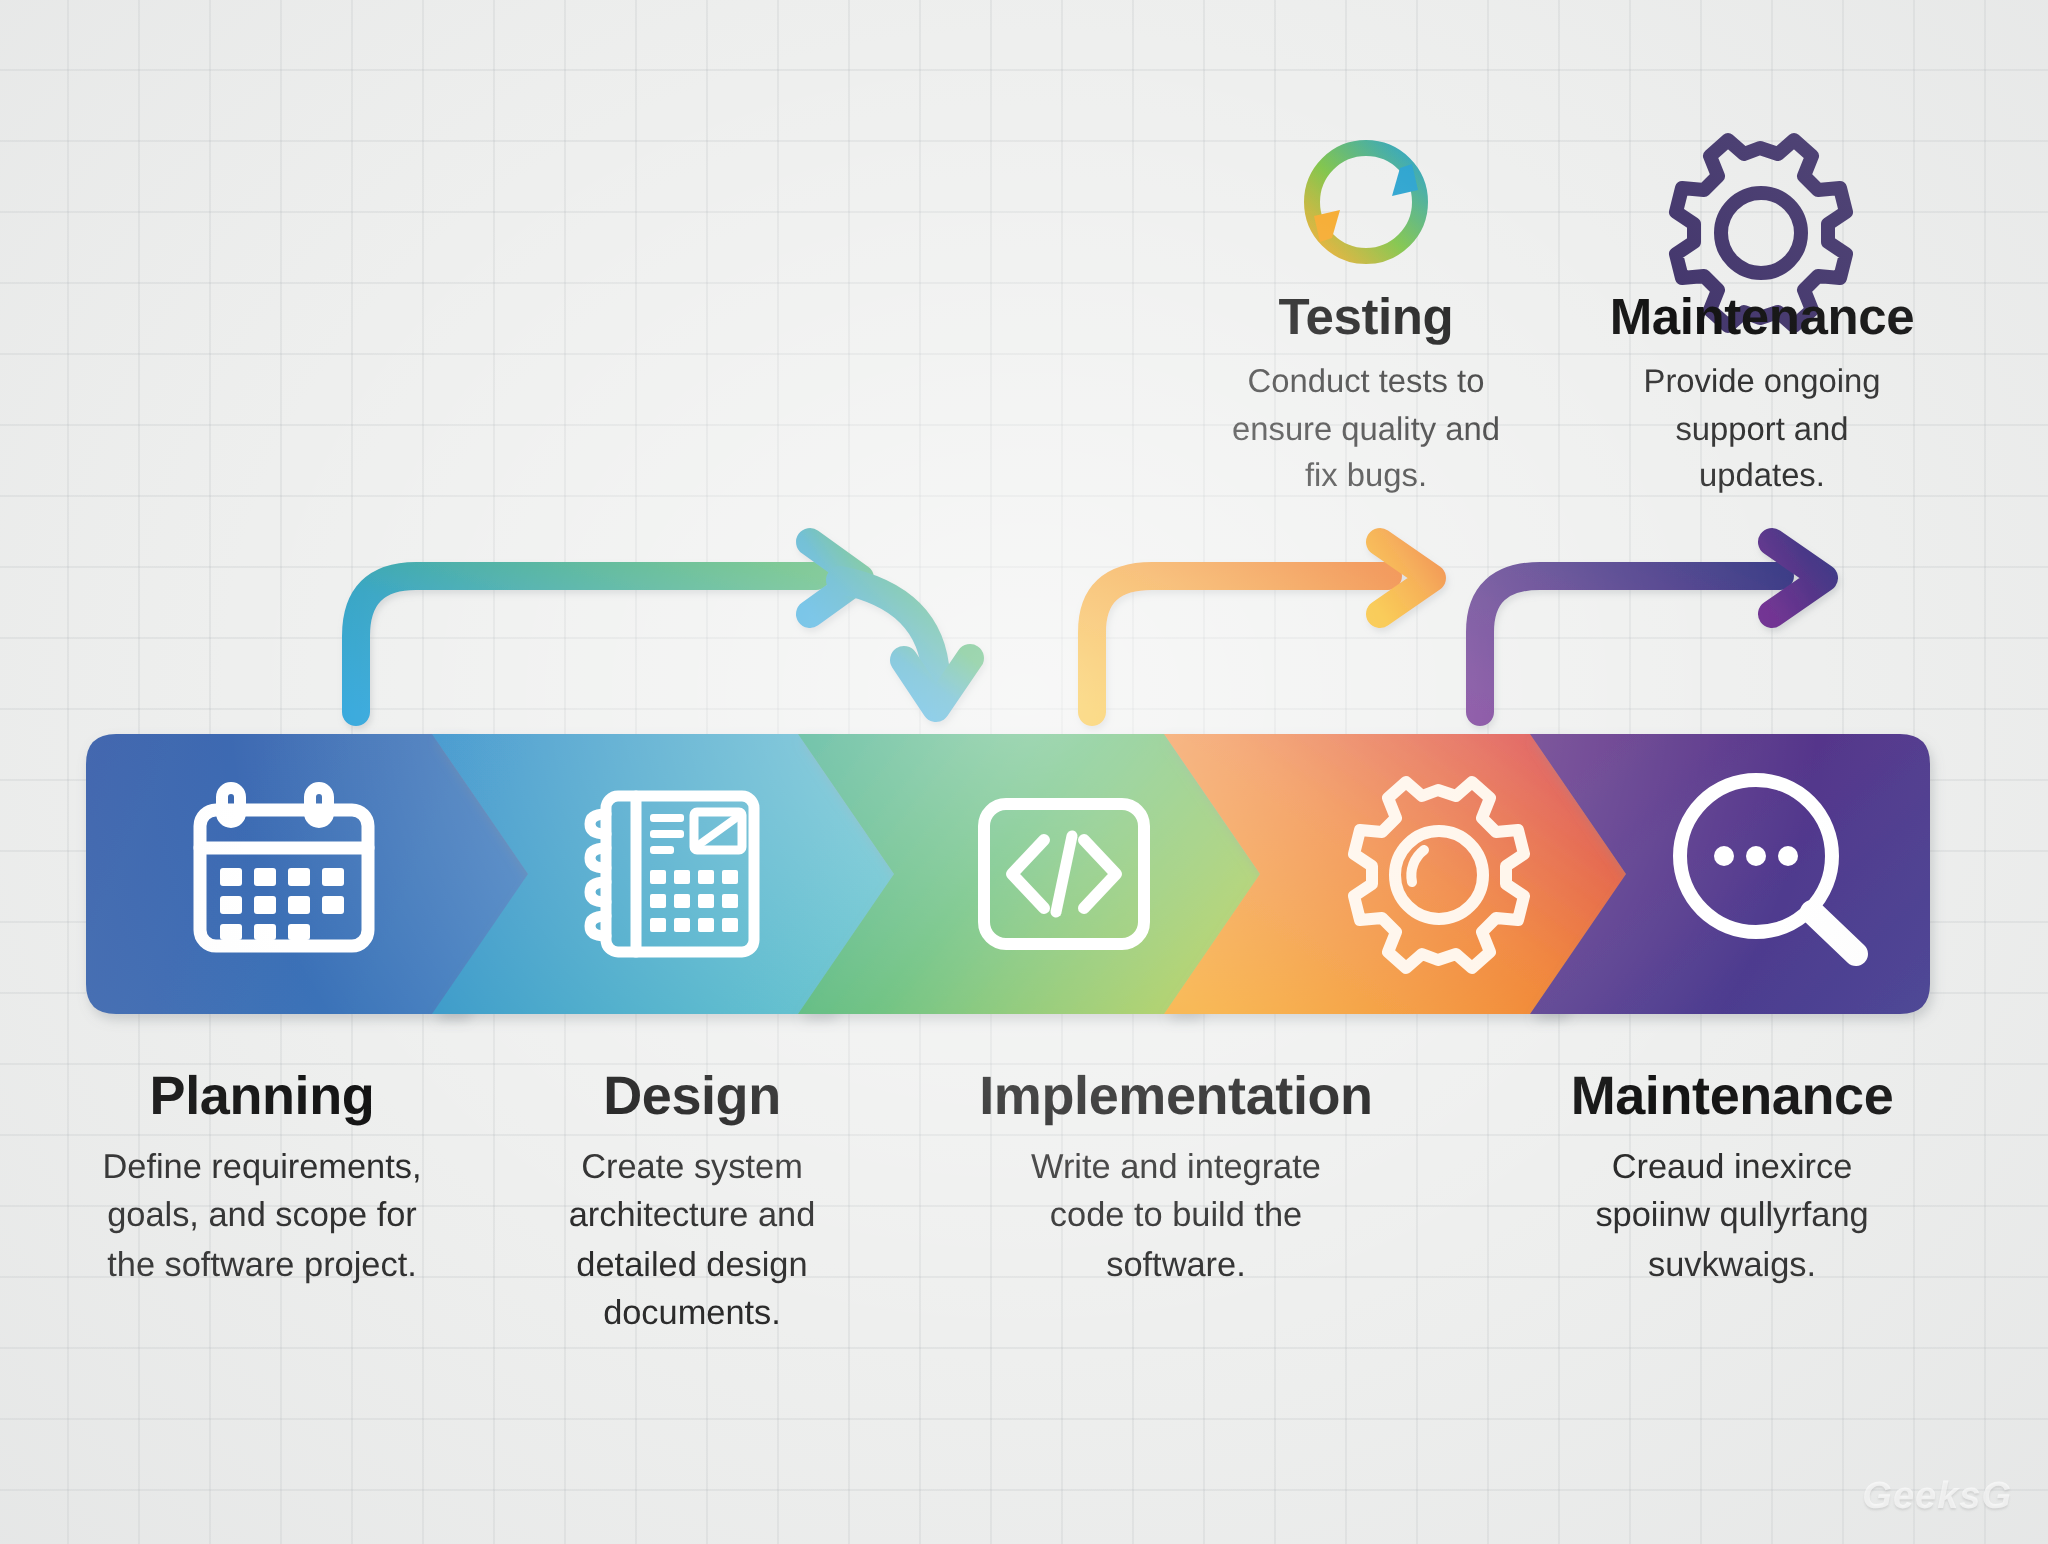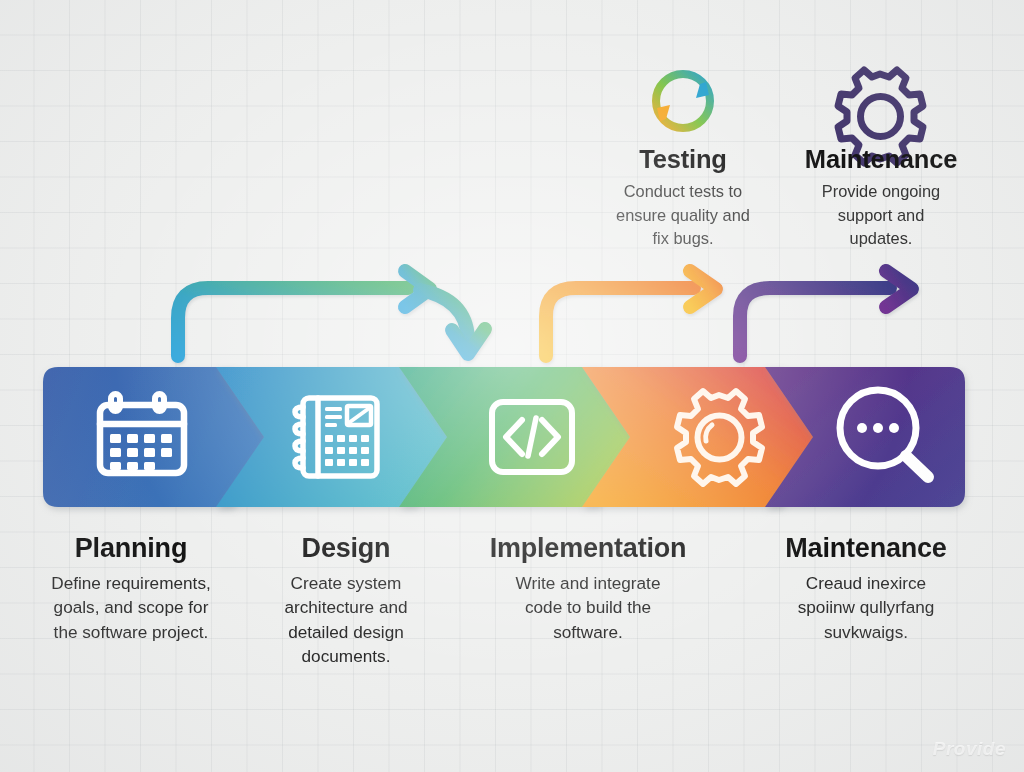--- a/index.html
+++ b/index.html
@@ -348,13 +348,13 @@
 <div class="label-block" id="block-maintenance-b">
   <div class="label-title">Maintenance</div>
   <div class="label-desc">
     <div>Creaud inexirce</div>
     <div>spoiinw qullyrfang</div>
     <div>suvkwaigs.</div>
   </div>
 </div>
 
 <div id="vignette"></div>
-<div id="watermark">Provide</div>
+<div id="watermark">GeeksG</div>
 
 </body></html>

